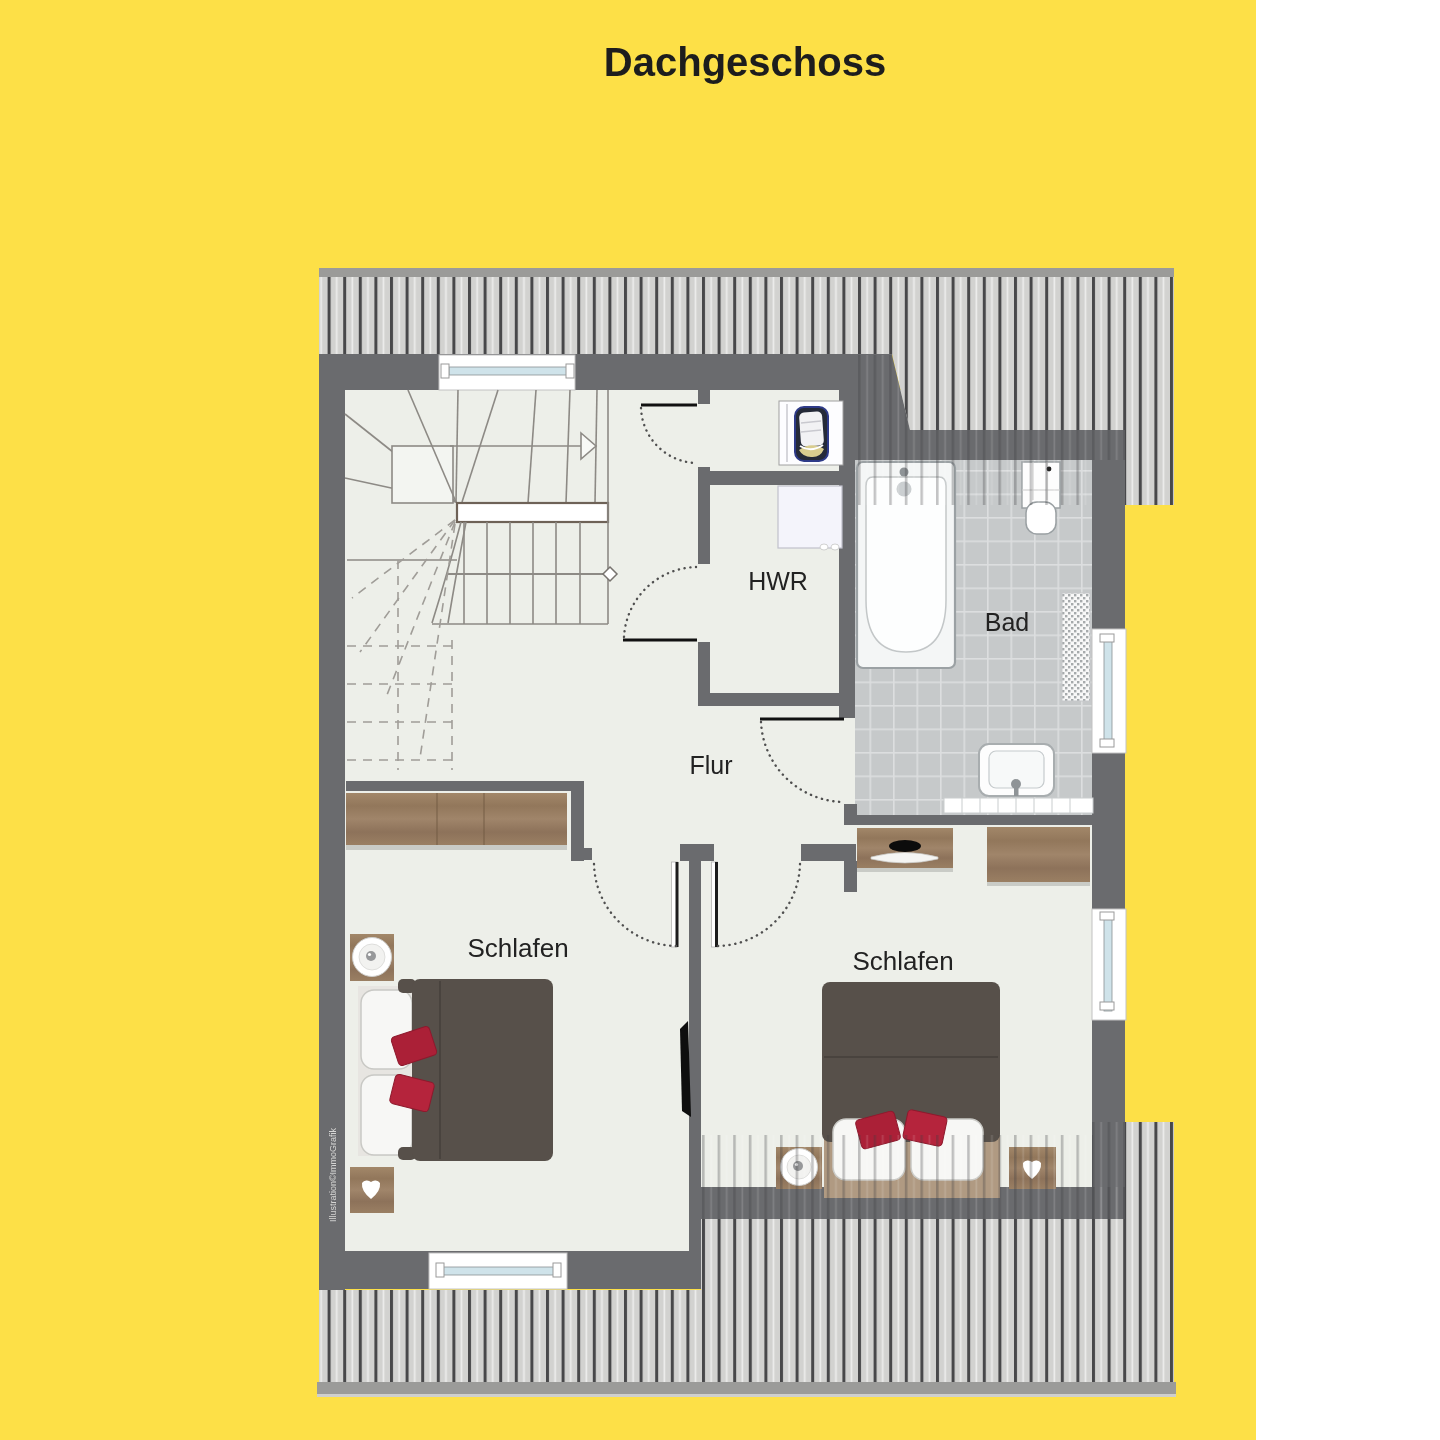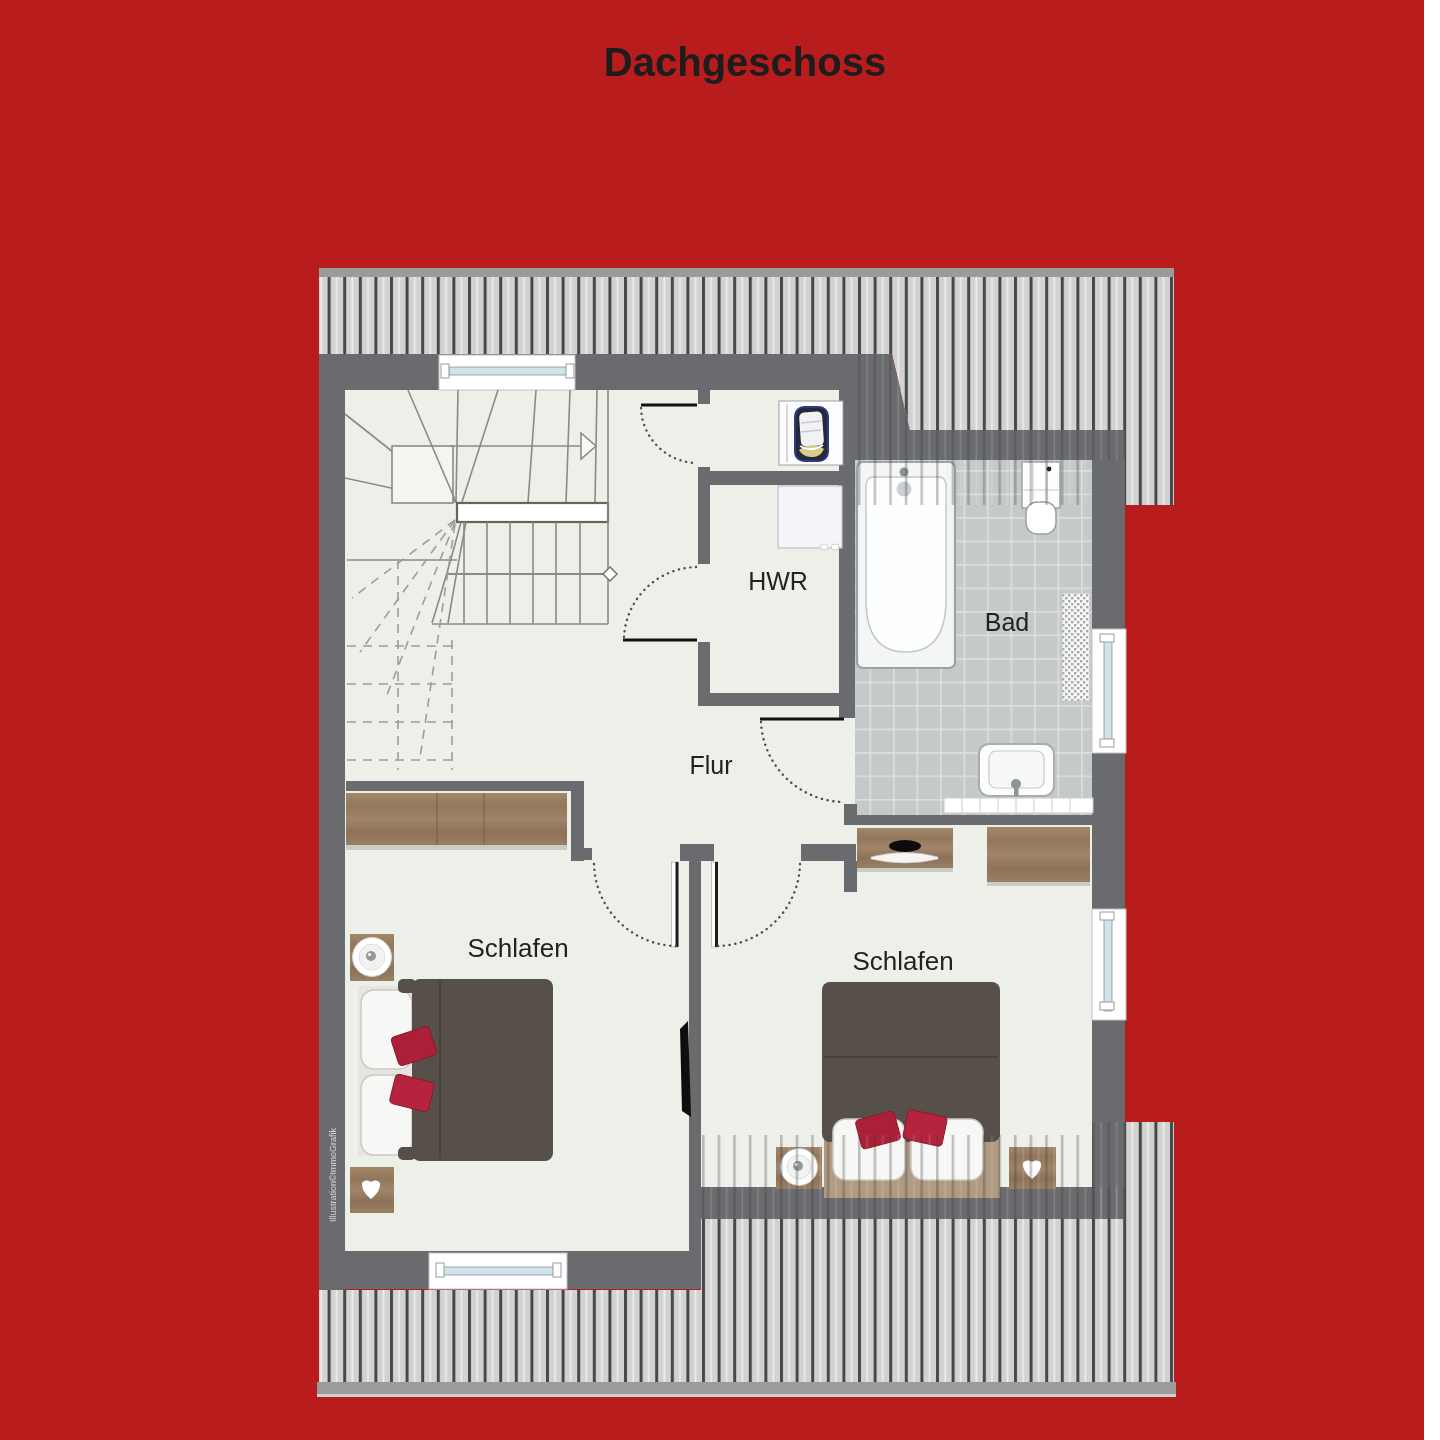--- a/index.html
+++ b/index.html
@@ -1,16 +1,16 @@
 <!DOCTYPE html>
 <html><head>
 <meta charset="utf-8">
 <style>
   html,body{margin:0;padding:0;background:#ffffff;}
-  .page{position:relative;width:1424px;height:1440px;background:#b91c1c;font-family:"Liberation Sans",sans-serif;}
+  .page{position:relative;width:1256px;height:1440px;background:#fde047;font-family:"Liberation Sans",sans-serif;}
   svg{position:absolute;left:0;top:0;}
 </style>
 </head>
 <body>
 <div class="page">
 <svg width="1440" height="1440" viewBox="0 0 1440 1440">
 <defs>
   <pattern id="hatch" patternUnits="userSpaceOnUse" width="15.6" height="10">
     <rect x="0" y="0" width="15.6" height="10" fill="#d2d2d0"></rect>
     <rect x="0" y="0" width="3" height="10" fill="#48484a"></rect>

